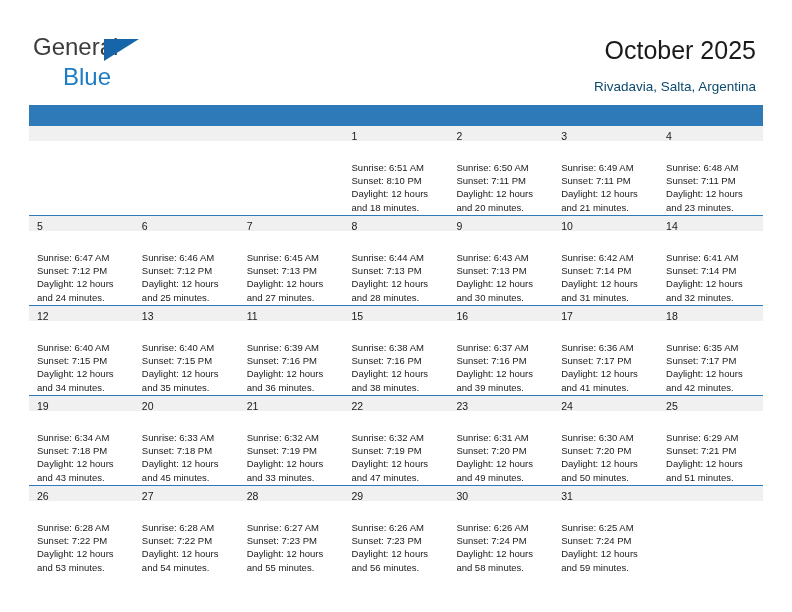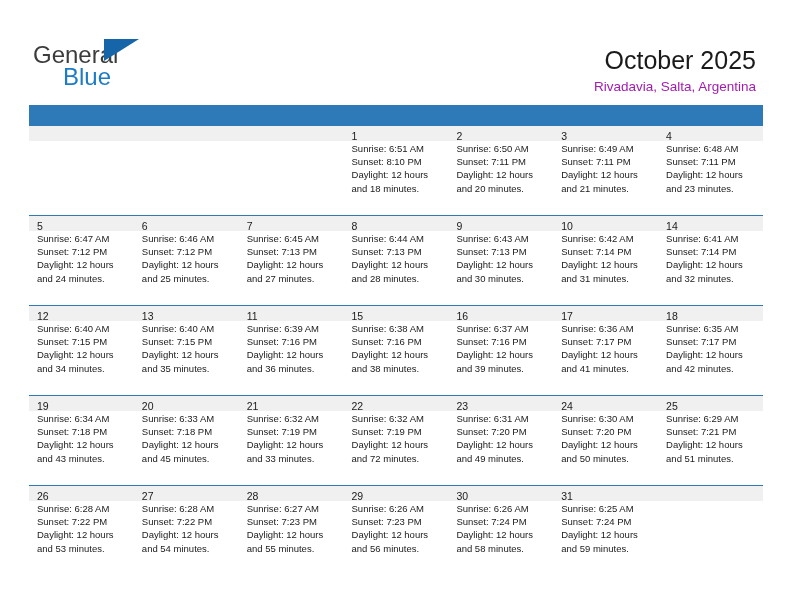--- a/index.html
+++ b/index.html
@@ -38,21 +38,20 @@
   }
   .logo-general {
     position: absolute;
     left: 0;
     top: 0;
     font-size: 24px;
     letter-spacing: 0px;
     color: #3c3c3c;
     font-family: "Liberation Sans", sans-serif;
     line-height: 28px;
-    margin-top: 8px;
   }
   .logo-blue {
     position: absolute;
     left: 30px;
     top: 22px;
     font-size: 24px;
     color: #1d7cc4;
     font-family: "Liberation Sans", sans-serif;
     line-height: 28px;
     margin-top: 8px;
@@ -63,33 +62,33 @@
     top: 6px;
     width: 0;
     height: 0;
     border-left: 35px solid #1565a8;
     border-bottom: 22px solid transparent;
   }
 
   .title {
     position: absolute;
     right: 36px;
-    top: 46px;
+    top: 36px;
     font-size: 25px;
     color: #1a1a1a;
     text-align: right;
     white-space: nowrap;
     font-family: "Liberation Sans", sans-serif;
   }
   .subtitle {
     position: absolute;
     right: 36px;
     top: 79px;
     font-size: 13.5px;
-    color: #a21caf;
+    color: #0c4a6e;
     text-align: right;
     white-space: nowrap;
     font-family: "Liberation Sans", sans-serif;
   }
 
   
   .calendar {
     position: absolute;
     left: 29px;
     top: 105px;
@@ -142,21 +141,21 @@
   .day-cell.empty .day-num-band {
     background: #f0f0f0;
   }
   .day-num {
     font-size: 10.5px;
     color: #1a1a1a;
     line-height: 15px;
     display: inline-block;
   }
   .day-info {
-    padding: 1px 5px 0 8px;
+    padding: 20px 5px 0 8px;
     box-sizing: border-box;
   }
   .day-info div {
     font-size: 9.5px;
     line-height: 13.2px;
     color: #1a1a1a;
     white-space: nowrap;
   }
 </style>
 </head>
@@ -399,21 +398,21 @@
                 <div>Daylight: 12 hours</div>
                 <div>and 33 minutes.</div>
               </div>
             </div>
             <div class="day-cell">
               <div class="day-num-band"><span class="day-num">22</span></div>
               <div class="day-info">
                 <div>Sunrise: 6:32 AM</div>
                 <div>Sunset: 7:19 PM</div>
                 <div>Daylight: 12 hours</div>
-                <div>and 72 minutes.</div>
+                <div>and 47 minutes.</div>
               </div>
             </div>
             <div class="day-cell">
               <div class="day-num-band"><span class="day-num">23</span></div>
               <div class="day-info">
                 <div>Sunrise: 6:31 AM</div>
                 <div>Sunset: 7:20 PM</div>
                 <div>Daylight: 12 hours</div>
                 <div>and 49 minutes.</div>
               </div>

